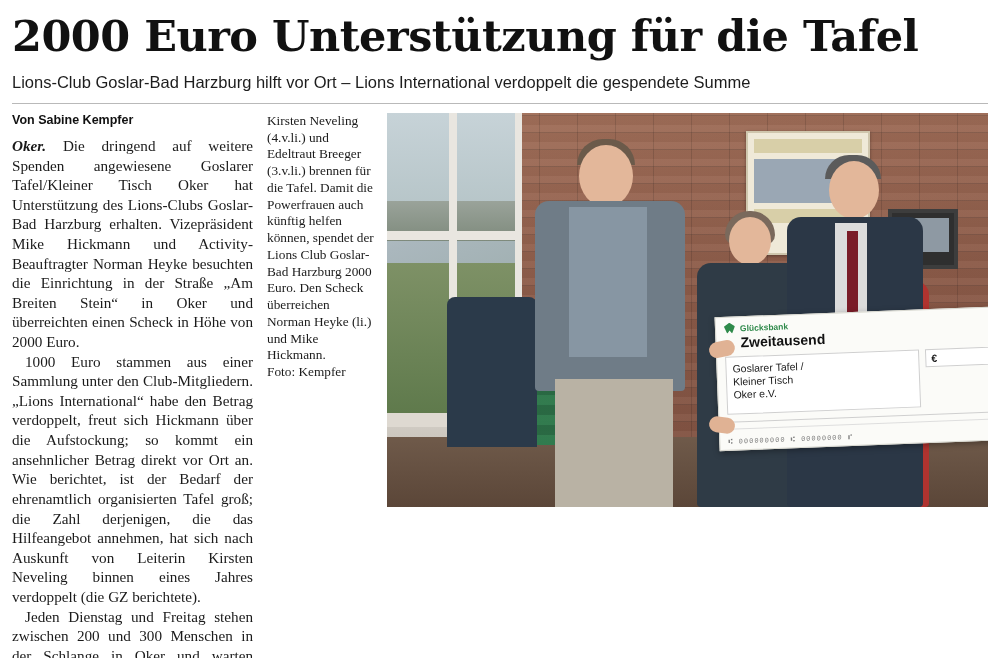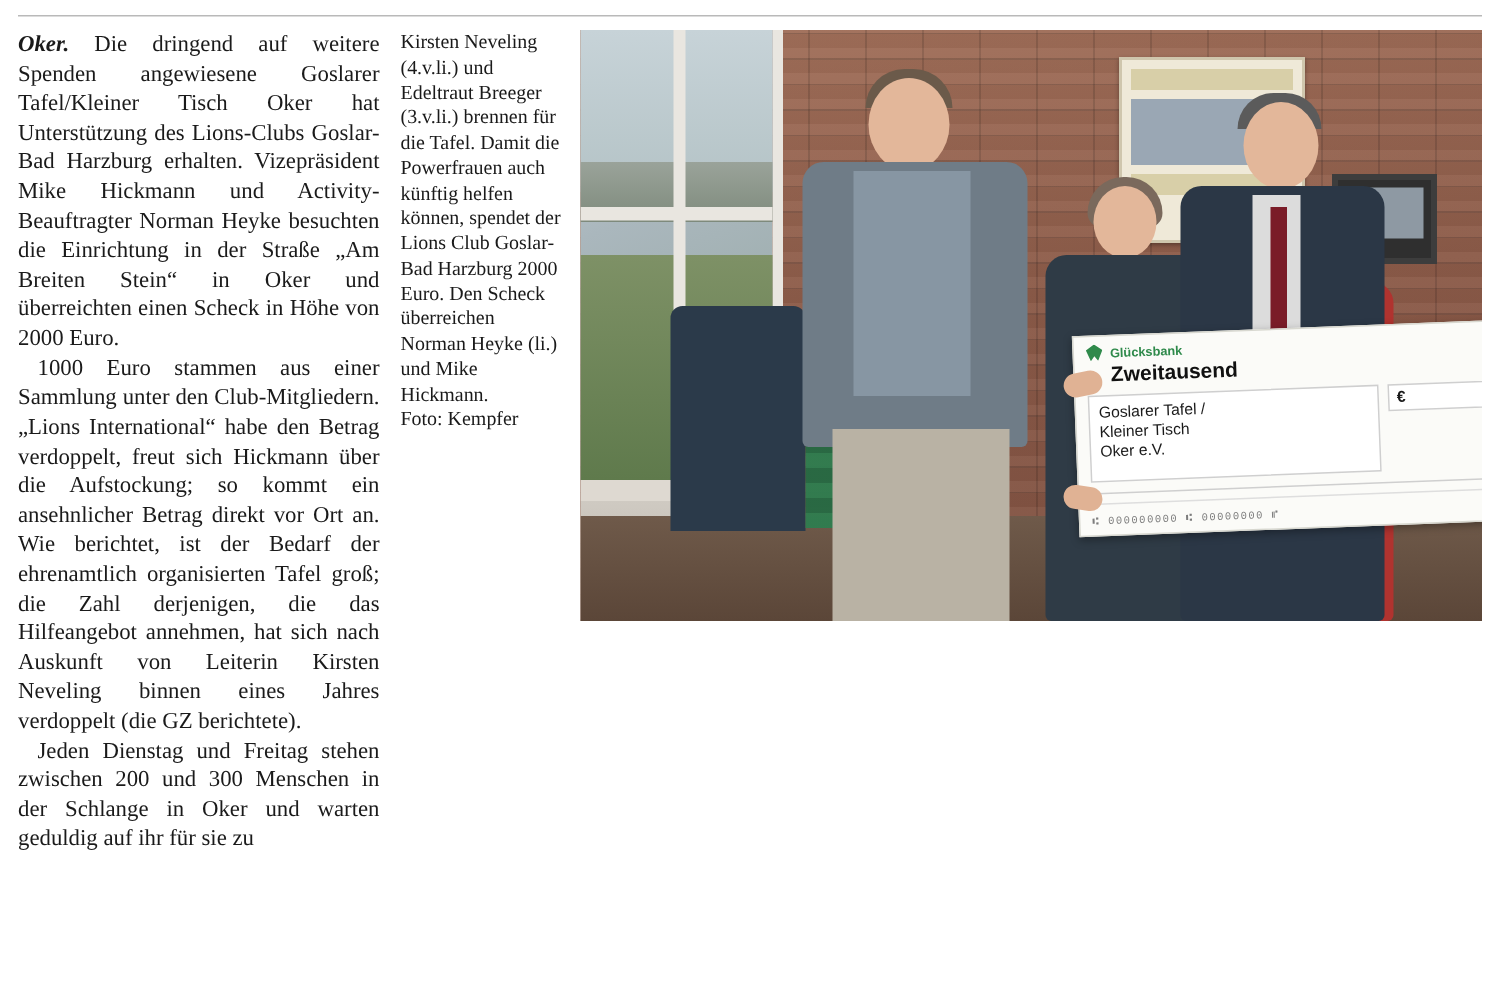--- a/index.html
+++ b/index.html
@@ -290,25 +290,28 @@
   
   .hand { position:absolute; width:26px; height:16px; background:#e0b294; border-radius:10px; z-index:5;}
   .hand.h1 { left:322px; bottom:150px; transform:rotate(-12deg);}
   .hand.h2 { left:322px; bottom:74px; transform:rotate(8deg);}
 </style>
 </head>
 <body>
 
 <div class="page">
 
+  <h1 class="headline">2000 Euro Unterstützung für die Tafel</h1>
+  <div class="subhead">Lions-Club Goslar-Bad Harzburg hilft vor Ort – Lions International verdoppelt die gespendete Summe</div>
   <div class="rule"></div>
 
   <div class="main">
 
     <div class="col-left">
+      <div class="byline">Von Sabine Kempfer</div>
       <div class="body-text">
         <p class="first"><span class="dropcap-lead">Oker.</span><span> Die dringend auf weitere Spenden angewiesene Goslarer Tafel/Kleiner Tisch Oker hat Unterstützung des Lions-Clubs Goslar-Bad Harzburg erhalten. Vizepräsident Mike Hickmann und Activity-Beauftragter Norman Heyke besuchten die Einrichtung in der Straße „Am Breiten Stein“ in Oker und überreichten einen Scheck in Höhe von 2000 Euro.</span></p>
         <p>1000 Euro stammen aus einer Sammlung unter den Club-Mitgliedern. „Lions International“ habe den Betrag verdoppelt, freut sich Hickmann über die Aufstockung; so kommt ein ansehnlicher Betrag direkt vor Ort an. Wie berichtet, ist der Bedarf der ehrenamtlich organisierten Tafel groß; die Zahl derjenigen, die das Hilfeangebot annehmen, hat sich nach Auskunft von Leiterin Kirsten Neveling binnen eines Jahres verdoppelt (die GZ berichtete).</p>
         <p>Jeden Dienstag und Freitag stehen zwischen 200 und 300 Menschen in der Schlange in Oker und warten geduldig auf ihr für sie zu</p>
       </div>
     </div>
 
     <div class="col-caption">
       <div class="caption">
         <p>Kirsten Neveling (4.v.li.) und Edeltraut Breeger (3.v.li.) brennen für die Tafel. Damit die Powerfrauen auch künftig helfen können, spendet der Lions Club Goslar-Bad Harzburg 2000 Euro. Den Scheck überreichen Norman Heyke (li.) und Mike Hickmann.</p>

